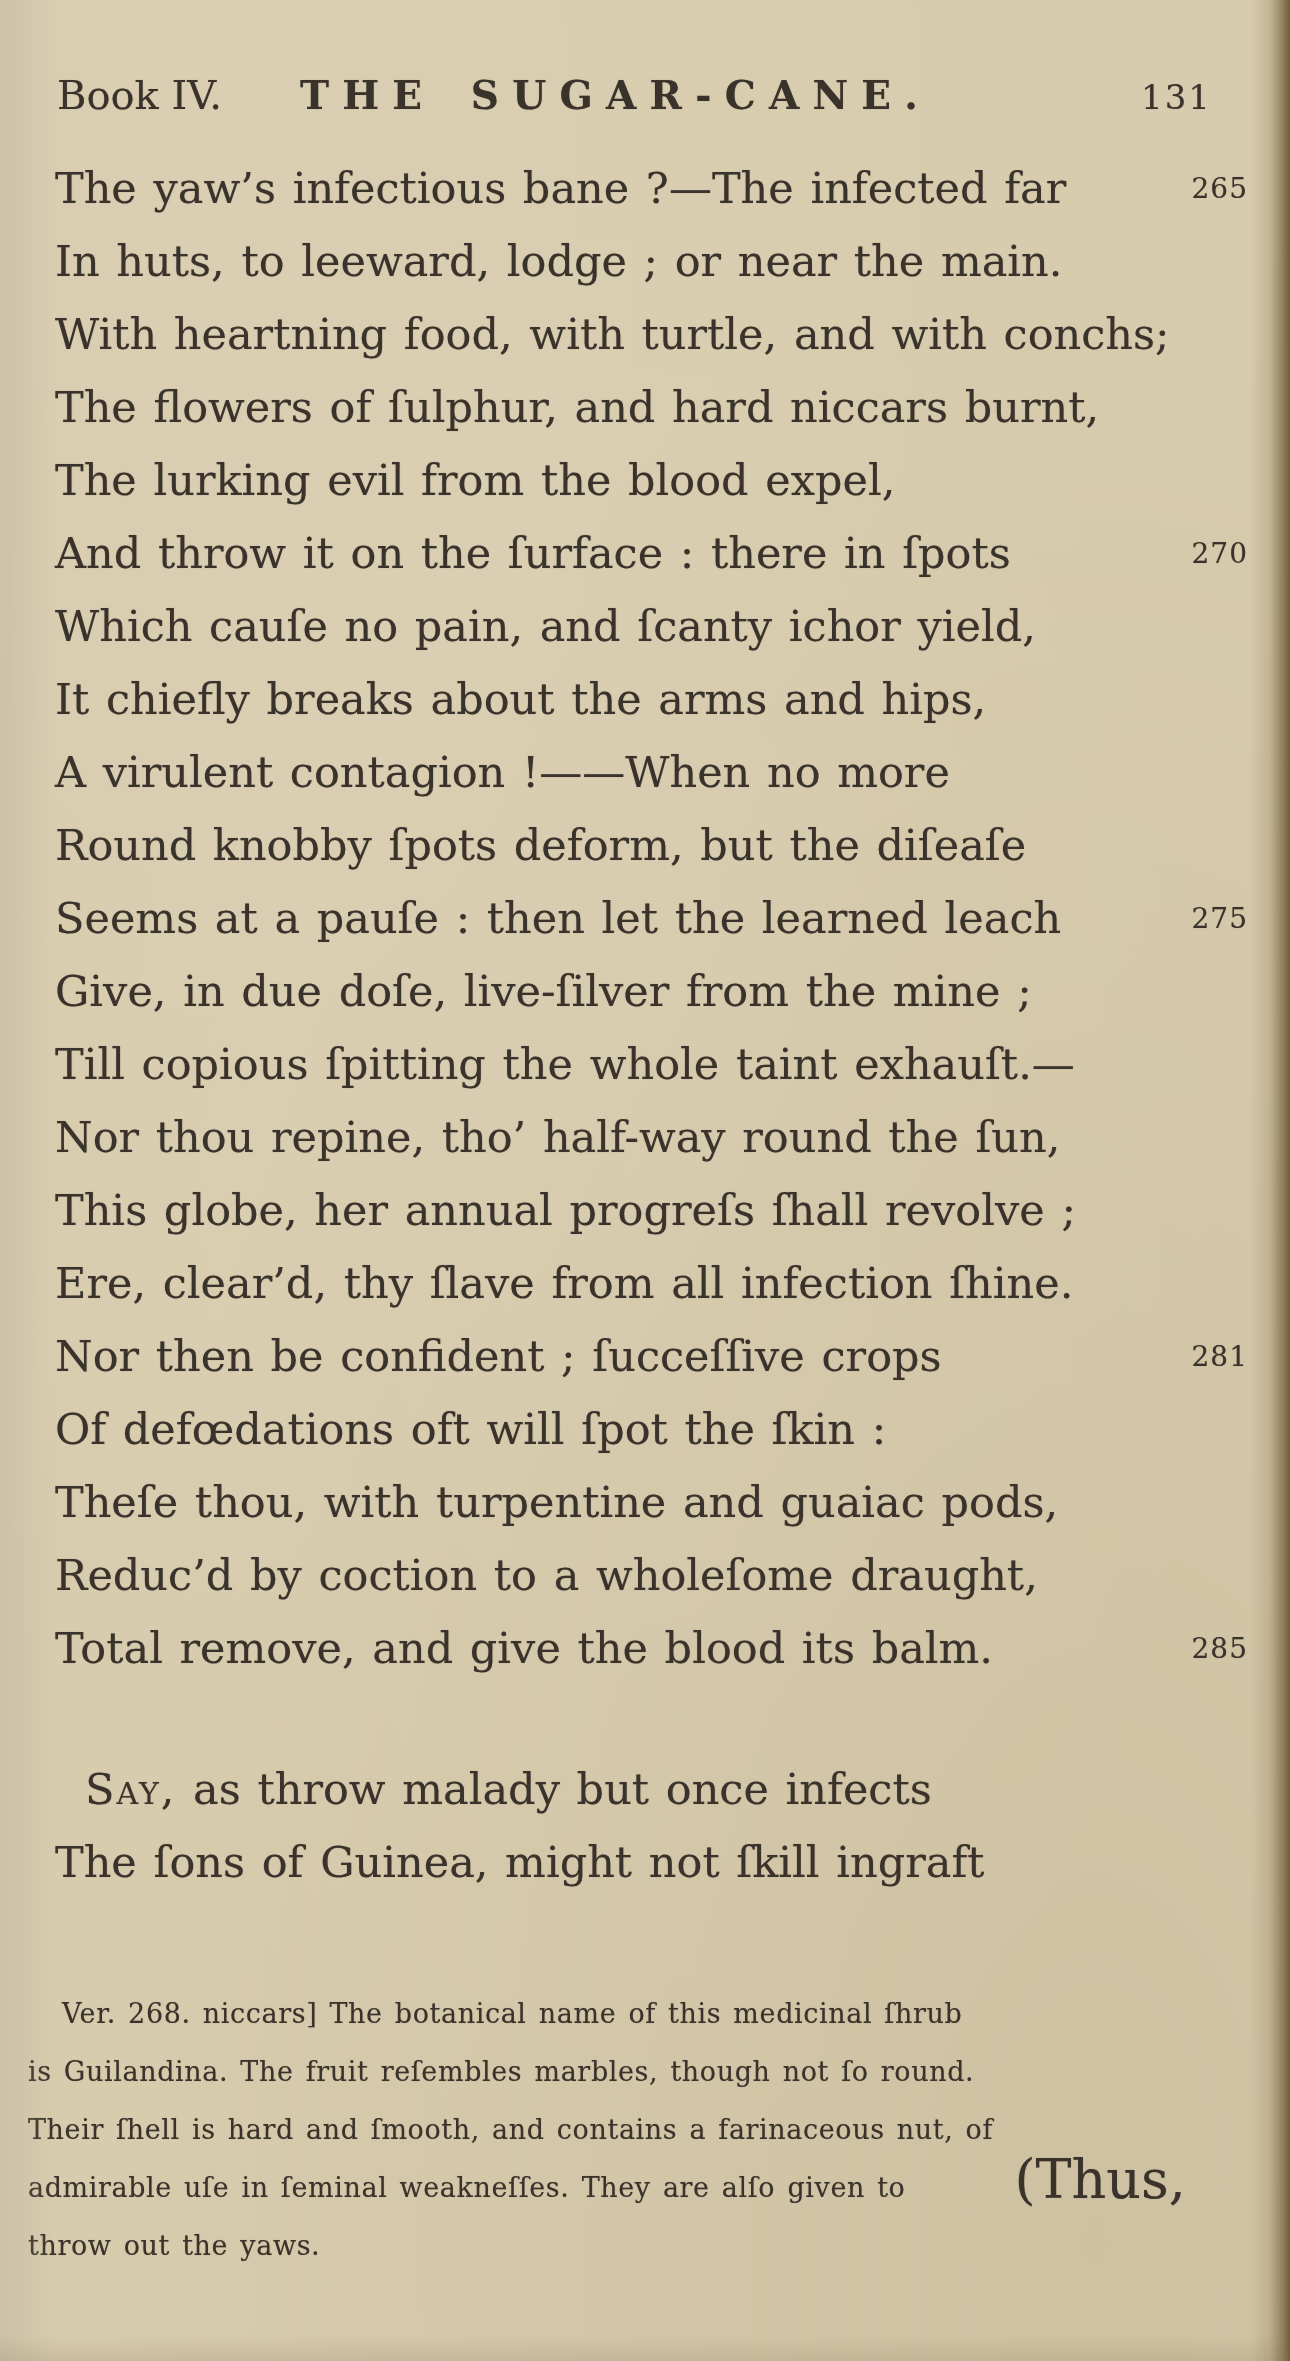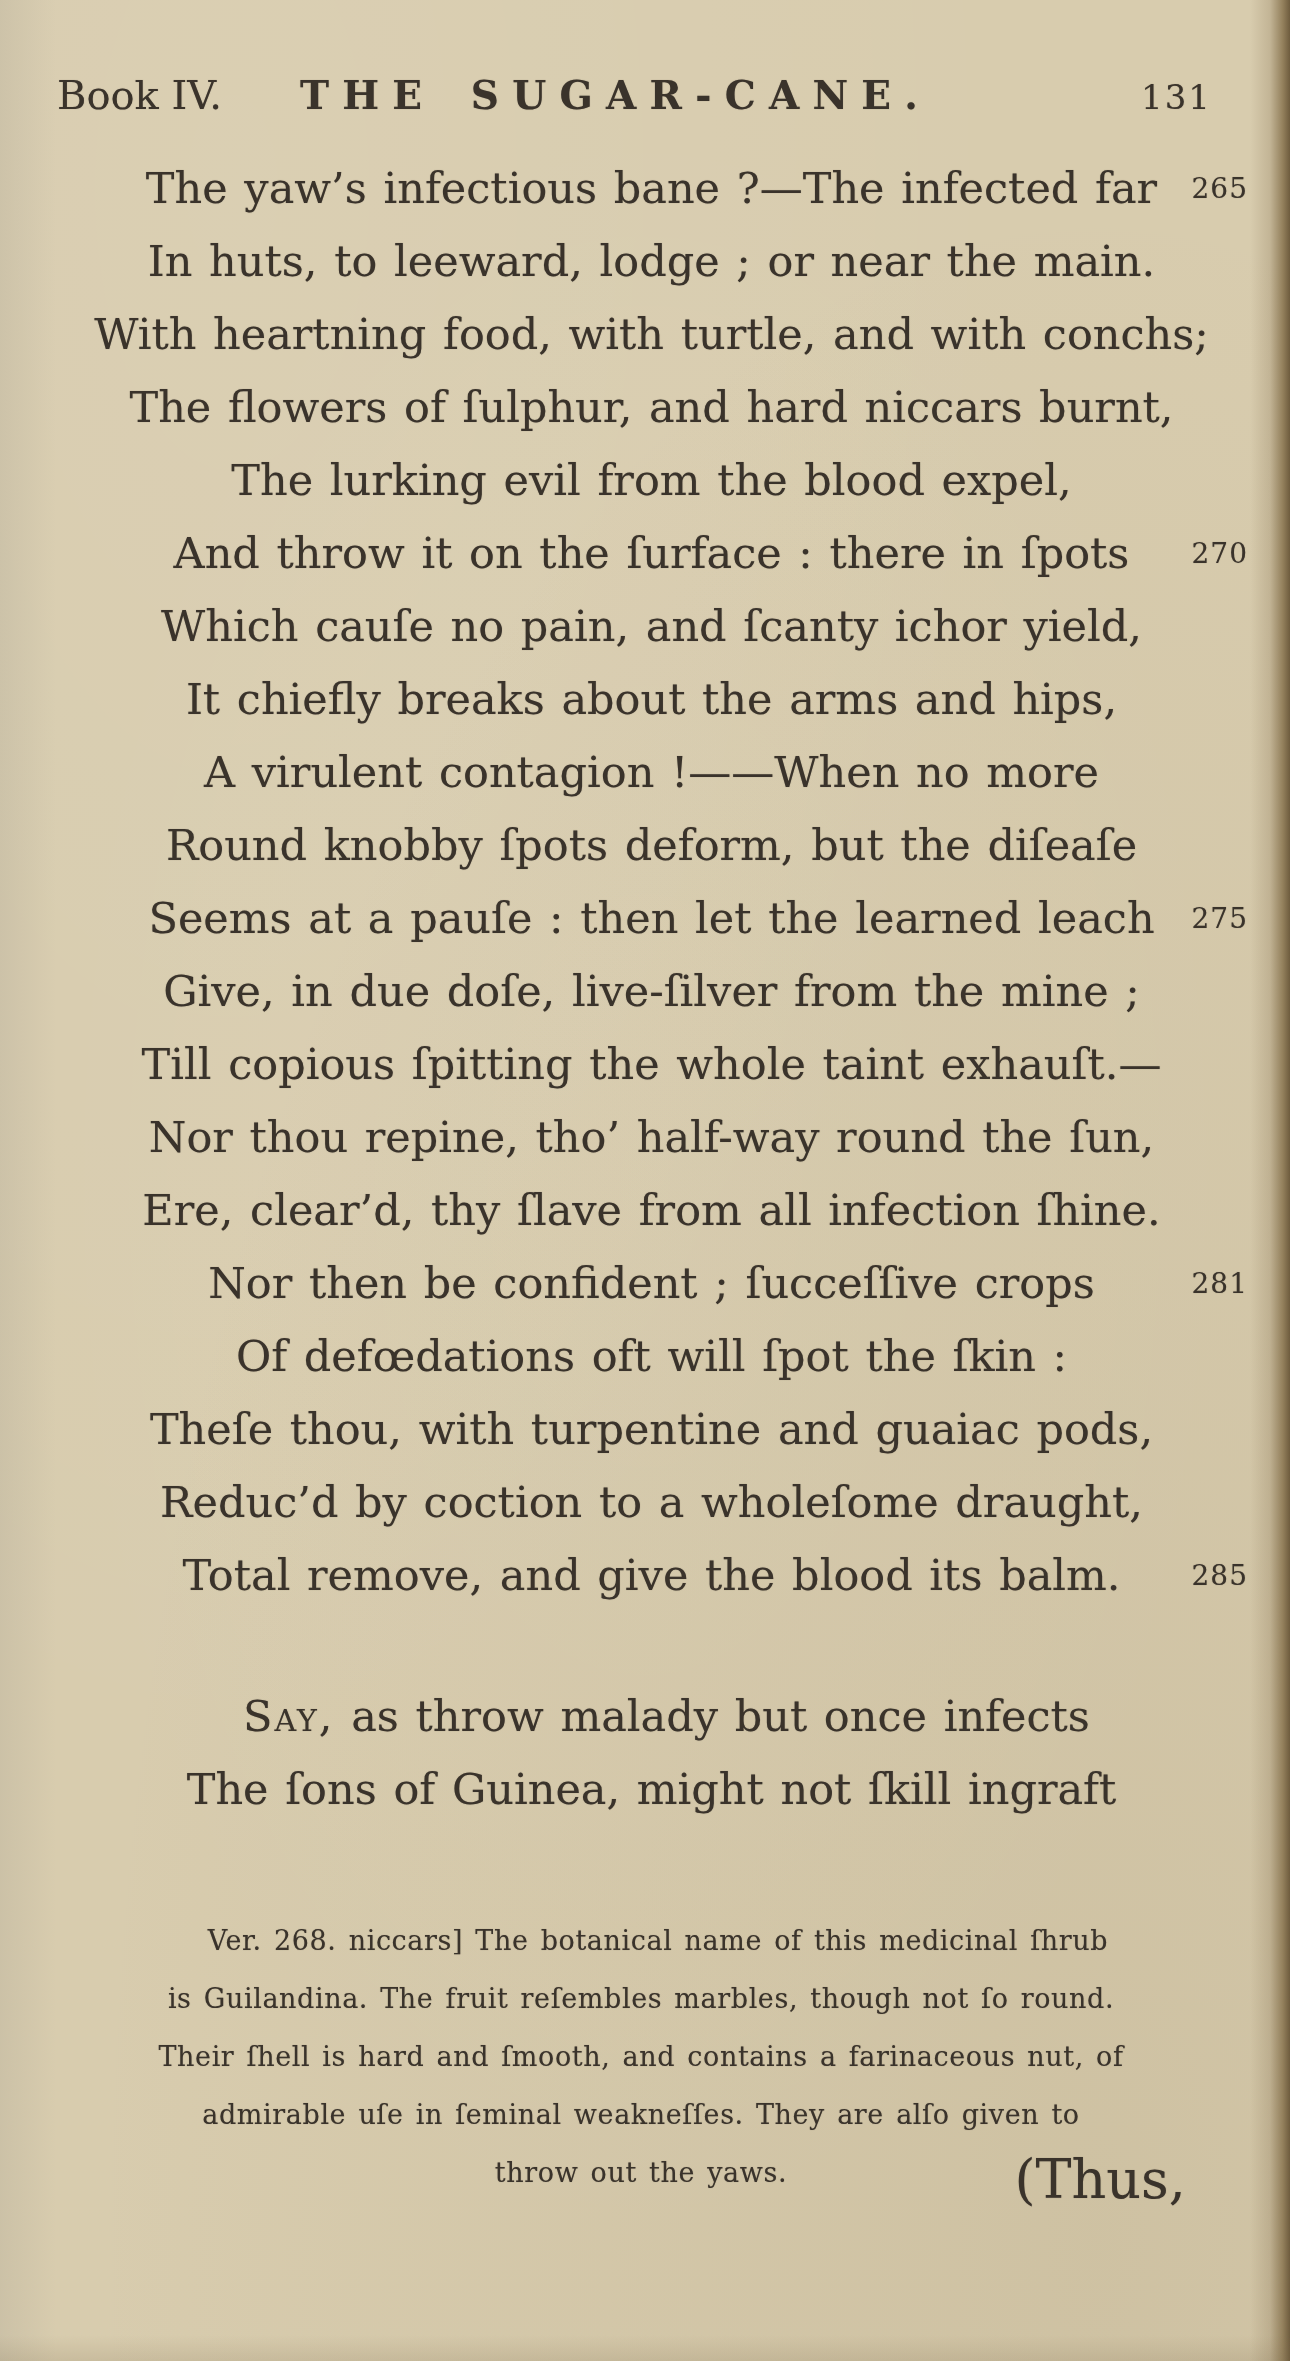--- a/index.html
+++ b/index.html
@@ -8,21 +8,21 @@
     position:relative;
     overflow:hidden;
     background:
       radial-gradient(ellipse at 18% 8%, rgba(255,255,255,0.06), transparent 55%),
       radial-gradient(ellipse at 85% 95%, rgba(120,100,60,0.10), transparent 65%),
       radial-gradient(ellipse at 50% 50%, rgba(255,252,240,0.05), transparent 70%),
       #d8ccae;
     font-family:"DejaVu Serif","Liberation Serif",serif;
     color:#3a332b;
   }
-  .ink{ text-shadow:0 0 1px rgba(58,51,43,0.40);text-align:center; }
+  .ink{ text-shadow:0 0 1px rgba(58,51,43,0.40); }
   
   .edge-right{
     position:absolute;top:0;right:0;width:40px;height:100%;
     background:linear-gradient(to right, rgba(139,119,86,0) 0%, rgba(139,119,86,0.28) 50%, #93805c 82%, #6e5c3e 100%);
     pointer-events:none;
   }
   .edge-left{
     position:absolute;top:0;left:0;width:62px;height:100%;
     background:linear-gradient(to right, rgba(175,168,150,0.30), rgba(175,168,150,0) 90%);
     pointer-events:none;
@@ -90,20 +90,21 @@
     <div class="pline"><span>The lurking evil from the blood expel,</span><span class="pnum"></span></div>
     <div class="pline"><span>And throw it on the ſurface : there in ſpots</span><span class="pnum">270</span></div>
     <div class="pline"><span>Which cauſe no pain, and ſcanty ichor yield,</span><span class="pnum"></span></div>
     <div class="pline"><span>It chiefly breaks about the arms and hips,</span><span class="pnum"></span></div>
     <div class="pline"><span>A virulent contagion !——When no more</span><span class="pnum"></span></div>
     <div class="pline"><span>Round knobby ſpots deform, but the diſeaſe</span><span class="pnum"></span></div>
     <div class="pline"><span>Seems at a pauſe : then let the learned leach</span><span class="pnum">275</span></div>
     <div class="pline"><span>Give, in due doſe, live-ſilver from the mine ;</span><span class="pnum"></span></div>
     <div class="pline"><span>Till copious ſpitting the whole taint exhauſt.—</span><span class="pnum"></span></div>
     <div class="pline"><span>Nor thou repine, tho’ half-way round the ſun,</span><span class="pnum"></span></div>
+    <div class="pline"><span>This globe, her annual progreſs ſhall revolve ;</span><span class="pnum"></span></div>
     <div class="pline"><span>Ere, clear’d, thy ſlave from all infection ſhine.</span><span class="pnum"></span></div>
     <div class="pline"><span>Nor then be confident ; ſucceſſive crops</span><span class="pnum">281</span></div>
     <div class="pline"><span>Of defœdations oft will ſpot the ſkin :</span><span class="pnum"></span></div>
     <div class="pline"><span>Theſe thou, with turpentine and guaiac pods,</span><span class="pnum"></span></div>
     <div class="pline"><span>Reduc’d by coction to a wholeſome draught,</span><span class="pnum"></span></div>
     <div class="pline"><span>Total remove, and give the blood its balm.</span><span class="pnum">285</span></div>
 
     <div class="stanza2">
       <div class="pline indent1"><span class="lead">Say,</span><span> as throw malady but once infects</span></div>
       <div class="pline"><span>The ſons of Guinea, might not ſkill ingraft</span></div>

